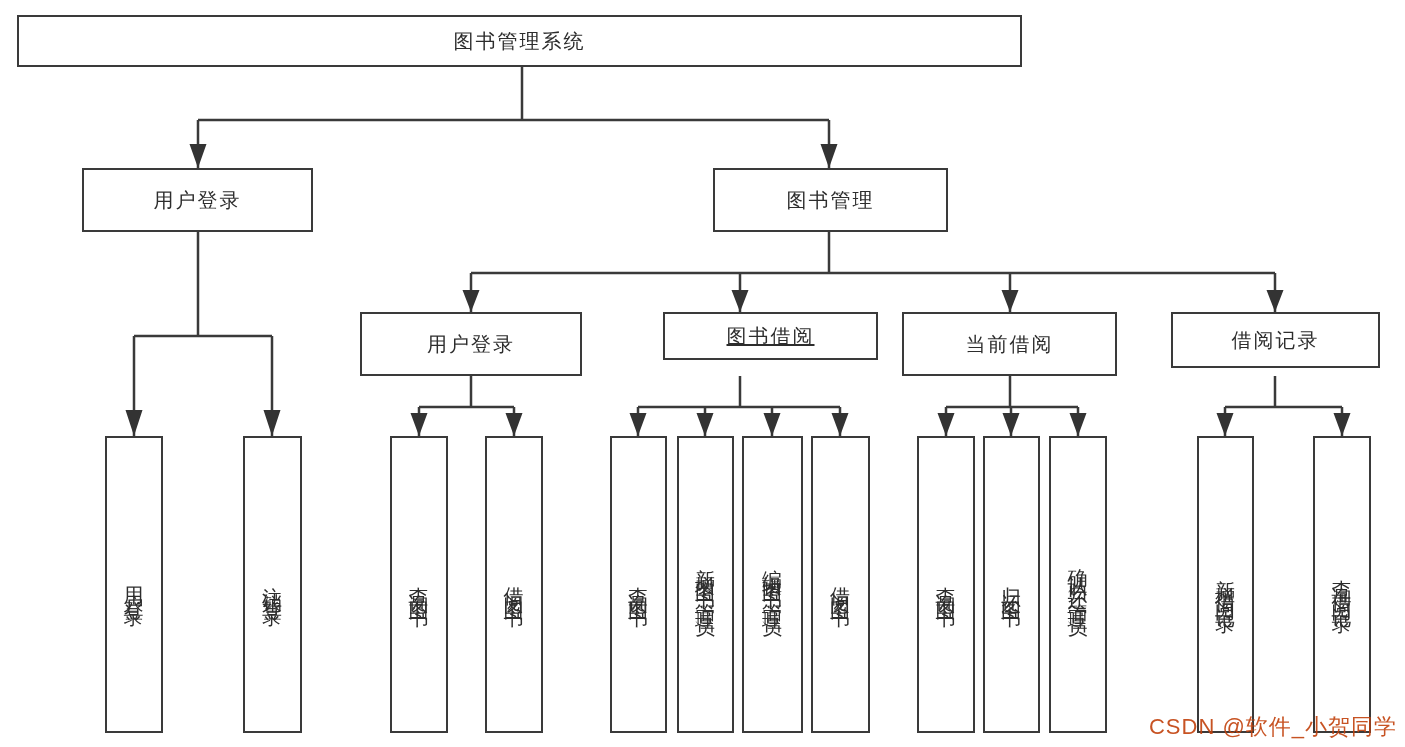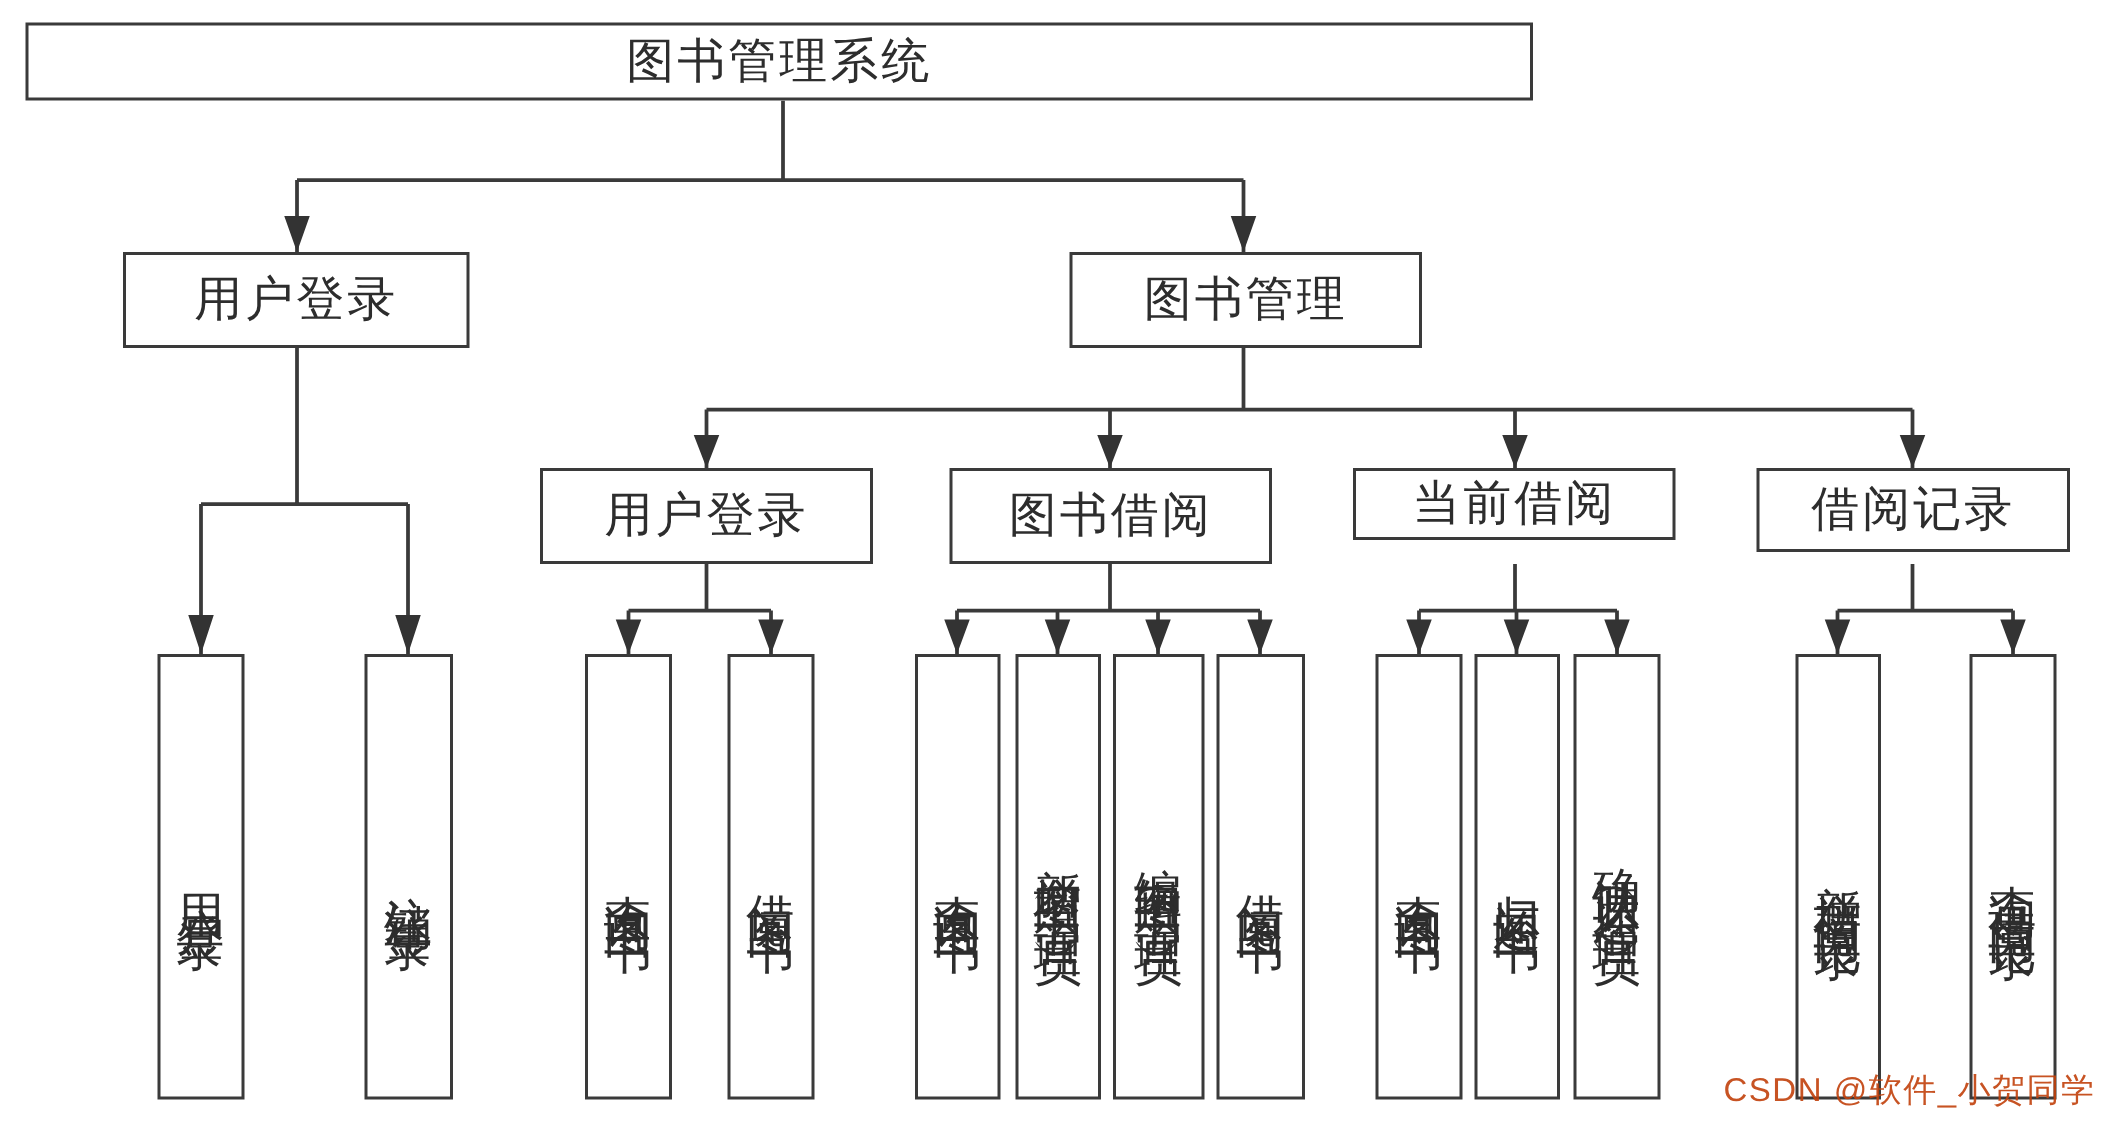--- a/index.html
+++ b/index.html
@@ -5,21 +5,21 @@
   html,body{margin:0;padding:0;background:#fff;}
   #canvas{
     position:relative;width:1405px;height:747px;background:#fff;overflow:hidden;
     font-family:"Liberation Sans","DejaVu Sans",sans-serif;
     color:#2d2d2d;
   }
   #connectors{position:absolute;left:0;top:0;z-index:1;}
   .hbox,.vbox{
     position:absolute;box-sizing:border-box;background:#fff;
     border:2.5px solid #3a3a3a;display:flex;align-items:center;justify-content:center;
-    z-index:2;font-size:32px;color:#2d2d2d;
+    z-index:2;font-size:20px;color:#2d2d2d;
   }
   .hbox{letter-spacing:2px;}
   .vbox{writing-mode:vertical-rl;text-orientation:mixed;letter-spacing:7px;line-height:1;}
   #watermark{
     position:absolute;right:8px;bottom:5px;z-index:5;
     color:#c2410c;font-size:22px;letter-spacing:1px;opacity:.9;white-space:nowrap;
   }
 </style>
 </head>
 <body>
@@ -47,22 +47,22 @@
       M1069.5 413L1086.5 413L1078 436Z
       M1216.5 413L1233.5 413L1225 436Z M1333.5 413L1350.5 413L1342 436Z"></path>
   </svg>
 
   <div class="hbox" style="left:17px;top:15px;width:1005px;height:52px;">图书管理系统</div>
 
   <div class="hbox" style="left:82px;top:168px;width:231px;height:64px;">用户登录</div>
   <div class="hbox" style="left:713px;top:168px;width:235px;height:64px;">图书管理</div>
 
   <div class="hbox" style="left:360px;top:312px;width:222px;height:64px;">用户登录</div>
-  <div class="hbox" style="left:633px;top:312px;width:215px;height:64px;">图书借阅</div>
-  <div class="hbox" style="left:902px;top:312px;width:215px;height:48px;">当前借阅</div>
+  <div class="hbox" style="left:663px;top:312px;width:215px;height:48px;text-decoration:underline;">图书借阅</div>
+  <div class="hbox" style="left:902px;top:312px;width:215px;height:64px;">当前借阅</div>
   <div class="hbox" style="left:1171px;top:312px;width:209px;height:56px;">借阅记录</div>
 
   <div class="vbox" style="left:105px;top:436px;width:58px;height:297px;">用户登录</div>
   <div class="vbox" style="left:243px;top:436px;width:59px;height:297px;">注销登录</div>
 
   <div class="vbox" style="left:390px;top:436px;width:58px;height:297px;">查询图书</div>
   <div class="vbox" style="left:485px;top:436px;width:58px;height:297px;">借阅图书</div>
 
   <div class="vbox" style="left:610px;top:436px;width:57px;height:297px;">查询图书</div>
   <div class="vbox" style="left:677px;top:436px;width:57px;height:297px;">新增图书（管理员）</div>

